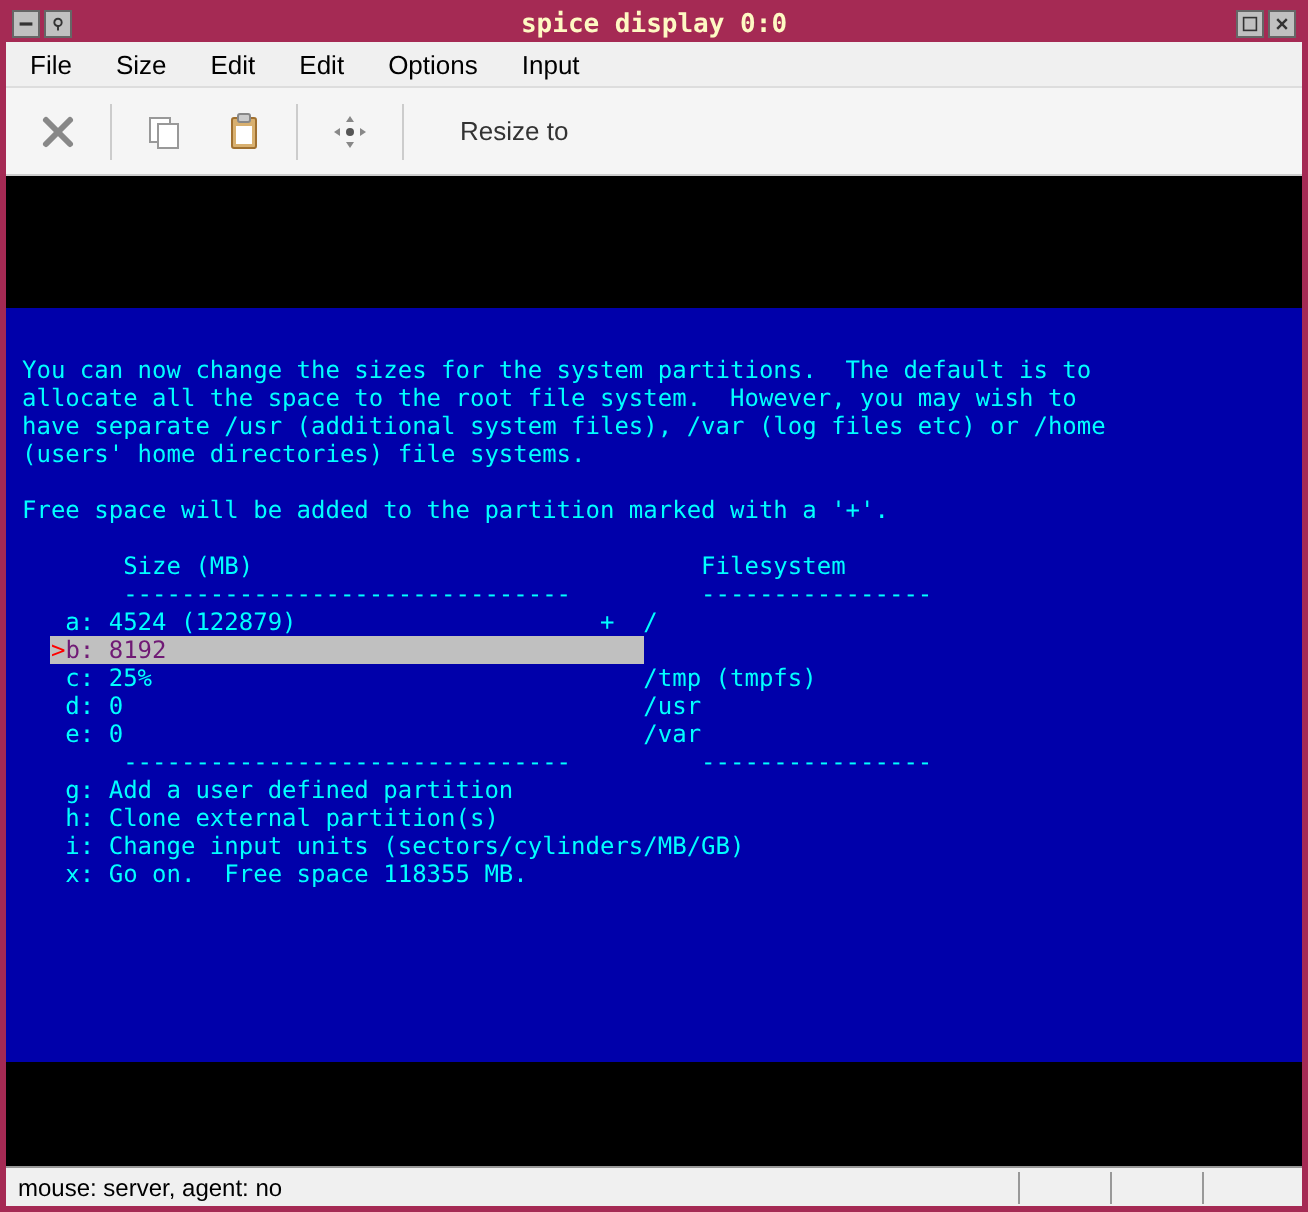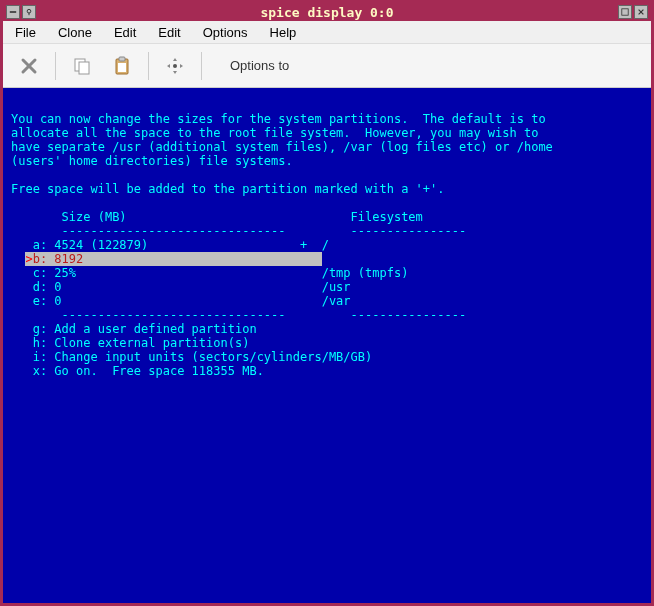--- a/index.html
+++ b/index.html
@@ -15,27 +15,27 @@
   .titlebar-right { margin-left: auto; padding-right: 3px; display: flex; gap: 2px; }
   
   .menubar { background: #f0f0f0; height: 23px; display: flex; align-items: center; padding: 0 8px; gap: 14px; border-bottom: 1px solid #ddd; }
   .menu-item { cursor: pointer; padding: 2px 4px; font-size: 13px; }
   
   .toolbar { background: #f5f5f5; height: 44px; display: flex; align-items: center; padding: 0 8px; gap: 4px; border-bottom: 1px solid #ccc; }
   .tool-btn { width: 36px; height: 36px; display: flex; align-items: center; justify-content: center; cursor: pointer; border-radius: 3px; }
   .tool-sep { width: 1px; height: 28px; background: #ccc; margin: 0 4px; }
   .tool-label { margin-left: 20px; font-size: 13px; color: #333; }
   
-  .terminal-area { flex: 1; background: #000; display: flex; }
+  .terminal-area { flex: 1; background: #000; display: flex; flex-direction: column; }
   .black-top { height: 66px; background: #000; }
   .black-bottom { height: 52px; background: #000; }
   
   .blue-screen { flex: 1; background: #0000aa; color: #00ffff; font-family: monospace; font-size: 12px; line-height: 14px; padding: 10px 8px; white-space: pre; overflow: hidden; }
   .blue-screen .row { display: block; height: 14px; }
-  .blue-screen .hl { background: #c0c0c0; color: #b91c1c; display: inline-block; }
+  .blue-screen .hl { background: #c0c0c0; color: #701a75; display: inline-block; }
   .blue-screen .cursor-arrow { color: #ff0000; background: #c0c0c0; }
   
   .statusbar { background: #f0f0f0; height: 20px; border-top: 1px solid #999; display: flex; align-items: center; padding: 0 6px; font-size: 12px; }
   .status-left { flex: 1; }
   .status-box { width: 44px; height: 16px; border-left: 1px solid #999; margin-left: 2px; }
 </style>
 </head>
 <body>
 
 <div class="window">
@@ -65,25 +65,25 @@
         <svg viewBox="0 0 10 10">
             <line x1="2" y1="2" x2="8" y2="8" stroke="#333" stroke-width="1.5"></line>
             <line x1="8" y1="2" x2="2" y2="8" stroke="#333" stroke-width="1.5"></line>
           </svg>
       </span>
     </div>
   </div>
 
   <div class="menubar">
     <span class="menu-item">File</span>
-    <span class="menu-item">Clone</span>
+    <span class="menu-item">Size</span>
     <span class="menu-item">Edit</span>
     <span class="menu-item">Edit</span>
     <span class="menu-item">Options</span>
-    <span class="menu-item">Help</span>
+    <span class="menu-item">Input</span>
   </div>
 
   <div class="toolbar">
     <div class="tool-btn">
       <svg width="20" height="20" viewBox="0 0 20 20">
           <line x1="4" y1="4" x2="16" y2="16" stroke="#888" stroke-width="3" stroke-linecap="round"></line>
           <line x1="16" y1="4" x2="4" y2="16" stroke="#888" stroke-width="3" stroke-linecap="round"></line>
         </svg>
     </div>
     <div class="tool-sep"></div>
@@ -101,23 +101,29 @@
         </svg>
     </div>
     <div class="tool-sep"></div>
     <div class="tool-btn">
       <svg width="22" height="22" viewBox="0 0 22 22">
           <circle cx="11" cy="11" r="2" fill="#555"></circle>
           <path d="M11 3 L9 6 L13 6 Z M11 19 L9 16 L13 16 Z M3 11 L6 9 L6 13 Z M19 11 L16 9 L16 13 Z" fill="#888"></path>
         </svg>
     </div>
     <div class="tool-sep"></div>
-    <span class="tool-label">Options to</span>
+    <span class="tool-label">Resize to</span>
   </div>
 
   <div class="terminal-area">
     <div class="black-top"></div>
     <div class="blue-screen" id="blue"><span class="row"></span><span class="row">You can now change the sizes for the system partitions.  The default is to</span><span class="row">allocate all the space to the root file system.  However, you may wish to</span><span class="row">have separate /usr (additional system files), /var (log files etc) or /home</span><span class="row">(users' home directories) file systems.</span><span class="row"></span><span class="row">Free space will be added to the partition marked with a '+'.</span><span class="row"></span><span class="row">       Size (MB)                               Filesystem</span><span class="row">       -------------------------------         ----------------</span><span class="row">   a: 4524 (122879)                     +  /</span><span class="row">  <span class="cursor-arrow">&gt;</span><span class="hl">b: 8192                                 </span><span class="hl"><swap></swap></span></span><span class="row">   c: 25%                                  /tmp (tmpfs)</span><span class="row">   d: 0                                    /usr</span><span class="row">   e: 0                                    /var</span><span class="row">       -------------------------------         ----------------</span><span class="row">   g: Add a user defined partition</span><span class="row">   h: Clone external partition(s)</span><span class="row">   i: Change input units (sectors/cylinders/MB/GB)</span><span class="row">   x: Go on.  Free space 118355 MB.</span></div>
     <div class="black-bottom"></div>
   </div>
 
+  <div class="statusbar">
+    <span class="status-left">mouse: server, agent:  no</span>
+    <span class="status-box"></span>
+    <span class="status-box"></span>
+    <span class="status-box"></span>
+  </div>
 
 </div>
 
 </body></html>

